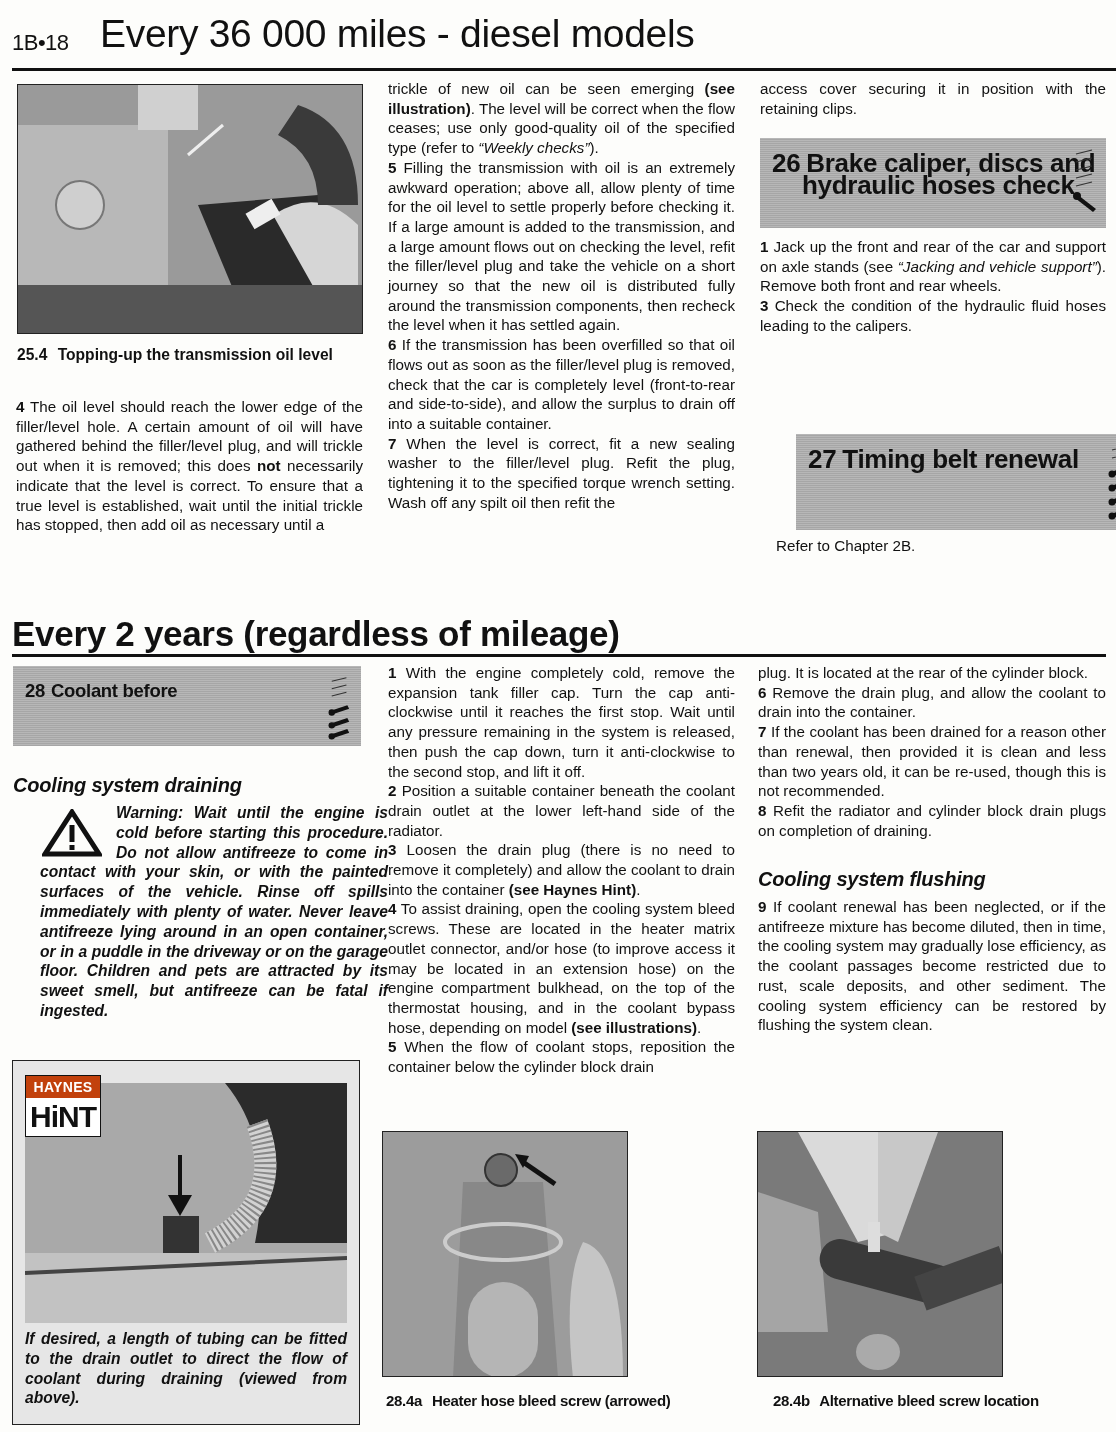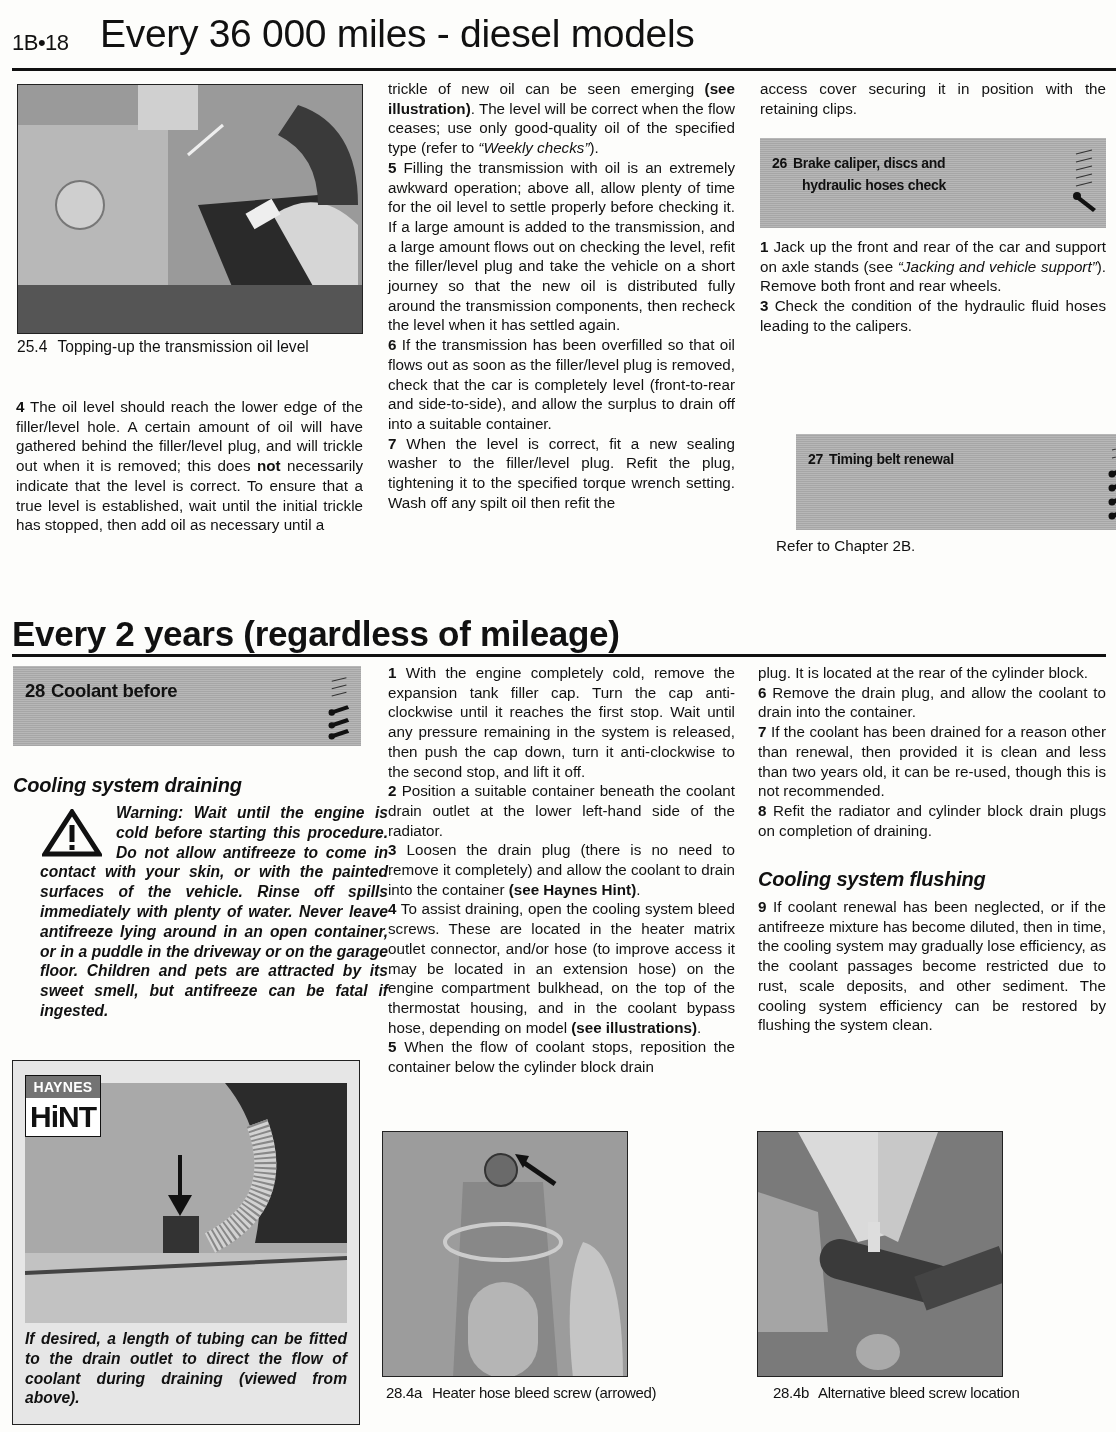--- a/index.html
+++ b/index.html
@@ -13,44 +13,44 @@
 
   .col { position: absolute; font-size: 15.2px; line-height: 19.7px; text-align: justify; }
   .col p { margin: 0; }
   .col b { font-weight: bold; }
   .col i { font-style: italic; }
 
   .photo { position: absolute; border: 1.5px solid #222; overflow: hidden;
     background:
       repeating-linear-gradient(45deg, rgba(0,0,0,0.06) 0 1px, transparent 1px 3px),
       repeating-linear-gradient(-45deg, rgba(0,0,0,0.06) 0 1px, transparent 1px 3px); }
-  .caption { position: absolute; font-weight: normal; font-size: 15.6px; white-space: nowrap; }
+  .caption { position: absolute; font-weight: bold; font-size: 15.6px; white-space: nowrap; margin-top: 8px; }
   .caption .fig { margin-right: 6px; }
 
   .section-box { position: absolute; background:
       repeating-linear-gradient(0deg, #c8c8c8 0 1px, #dcdcdc 1px 2px),
       #d4d4d4;
     background-blend-mode: multiply; }
-  .section-box .sec-title { position: absolute; left: 12px; top: 14px; font-weight: bold; font-size: 14px; line-height: 22px; letter-spacing: -0.3px; }
+  .section-box .sec-title { position: absolute; left: 12px; top: 14px; font-weight: bold; font-size: 26px; line-height: 22px; letter-spacing: -0.3px; }
   .section-box .sec-title .num { display: inline-block; margin-right: 6px; }
   .section-box .hang { display: block; padding-left: 30px; }
   .spanner { position: absolute; right: 8px; top: 8px; width: 26px; }
 
   .major-heading { position: absolute; left: 12px; top: 614px; font-size: 35px; font-weight: bold; letter-spacing: -0.3px; }
   .rule-mid { position: absolute; left: 12px; top: 654px; width: 1094px; height: 3px; background: #111; }
 
   .sub-heading { position: absolute; font-weight: bold; font-style: italic; font-size: 20px; letter-spacing: -0.2px; }
 
   .warning { position: absolute; left: 12px; top: 803px; width: 348px; font-weight: bold; font-style: italic; font-size: 15.6px; line-height: 19.8px; text-align: justify; margin-left: 28px; }
   .warning .tri { float: left; width: 60px; height: 48px; margin: 6px 14px 0 2px; }
 
   .hint-box { position: absolute; left: 12px; top: 1060px; width: 348px; height: 365px; border: 1.5px solid #222; background: #e6e6e6; }
   .hint-photo { position: absolute; left: 12px; top: 22px; width: 322px; height: 240px; overflow: hidden; border: none; }
   .hint-badge { position: absolute; left: 12px; top: 14px; width: 76px; height: 62px; background: #fff; border: 1.5px solid #111; z-index: 2; }
-  .hint-badge .top { background: #737373; color: #fff; font-weight: bold; font-size: 14px; text-align: center; height: 22px; line-height: 22px; letter-spacing: 0.3px; }
+  .hint-badge .top { background: #c2410c; color: #fff; font-weight: bold; font-size: 14px; text-align: center; height: 22px; line-height: 22px; letter-spacing: 0.3px; }
   .hint-badge .bottom { color: #111; font-weight: 900; font-size: 30px; text-align: center; line-height: 38px; letter-spacing: -1px; }
   .hint-caption { position: absolute; left: 12px; top: 268px; width: 322px; font-weight: bold; font-style: italic; font-size: 15.6px; line-height: 19.8px; text-align: justify; }
 </style>
 </head>
 <body>
 
 <div class="page-header">
   <span class="page-num">1B•18</span>
   <h1 class="page-title">Every 36 000 miles - diesel models</h1>
 </div>

